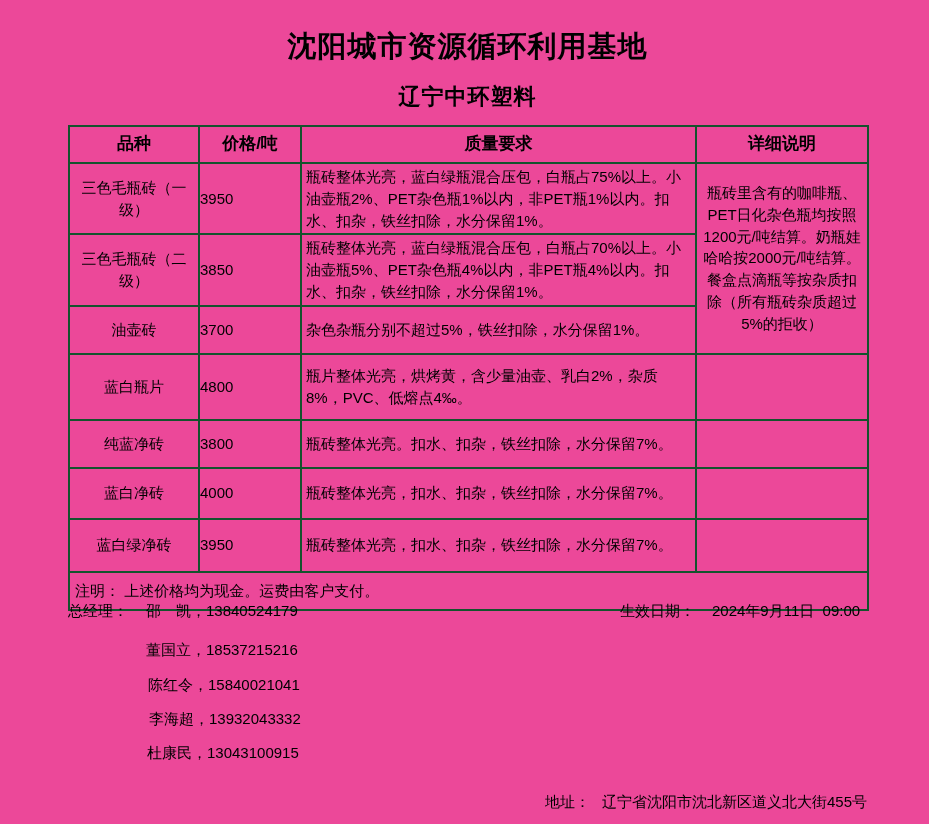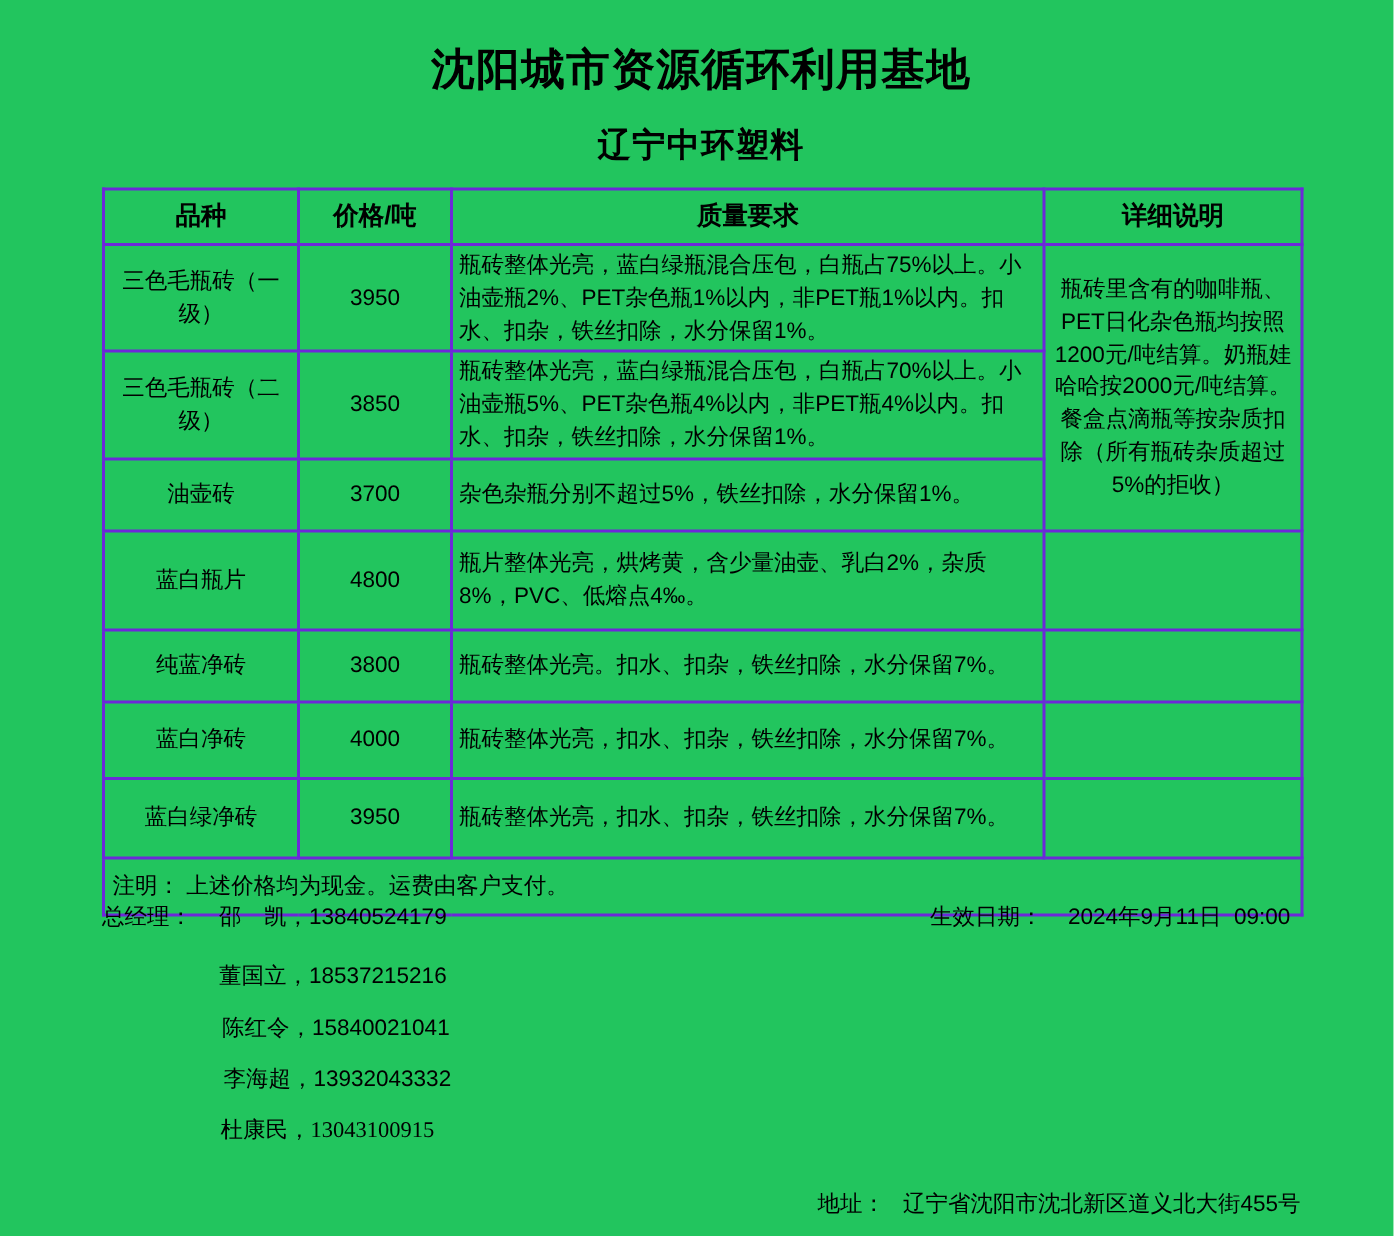--- a/index.html
+++ b/index.html
@@ -5,21 +5,21 @@
   * { margin: 0; padding: 0; box-sizing: border-box; }
   html, body { background: #ffffff; }
   body {
     font-family: "Liberation Sans", "DejaVu Sans", sans-serif;
     color: #000000;
   }
   .page {
     position: relative;
     width: 929px;
     height: 824px;
-    background: #22c55e;
+    background: #ec4899;
     overflow: hidden;
   }
   .title1 {
     position: absolute;
     top: 27px; left: 68px; width: 799px;
     text-align: center;
     font-size: 29px;
     font-weight: bold;
     letter-spacing: 1px;
   }
@@ -32,33 +32,33 @@
     letter-spacing: 1px;
   }
   table.price-table {
     position: absolute;
     top: 125px; left: 68px;
     width: 799px;
     border-collapse: collapse;
     table-layout: fixed;
   }
   table.price-table th, table.price-table td {
-    border: 2px solid #6d28d9;
+    border: 2px solid #14532d;
     vertical-align: middle;
     font-size: 15px;
     line-height: 1.45;
   }
   table.price-table th {
     font-size: 17px;
     font-weight: bold;
     text-align: center;
     height: 37px;
   }
   td.variety { text-align: center; font-size: 14px; padding: 0 1px; }
-  td.price   { text-align: center; font-size: 15px; }
+  td.price   { text-align: left; font-size: 15px; }
   td.quality { text-align: left; padding: 2px 4px; }
   td.detail  {
     text-align: center;
     vertical-align: middle;
     padding: 2px 5px;
     line-height: 1.5;
   }
   td.note-cell {
     text-align: left;
     padding: 2px 5px;
@@ -71,21 +71,21 @@
   tr.h48 td { height: 48px; }
   tr.h51 td { height: 51px; margin-top: 12px; }
   tr.h47 td { height: 53px; }
 
   .footer-item { position: absolute; font-size: 15px; white-space: pre; }
   .lbl-manager   { top: 602px; left: 68px; }
   .contact-0     { top: 602px; left: 146px; }
   .contact-1     { top: 641px; left: 146px; }
   .contact-2     { top: 676px; left: 148px; text-align: right; }
   .contact-3     { top: 710px; left: 149px; text-align: center; }
-  .contact-4     { top: 744px; left: 147px; font-family: Liberation Serif, serif; }
+  .contact-4     { top: 744px; left: 147px; }
   .lbl-effective { top: 602px; left: 620px; }
   .val-effective { top: 602px; left: 712px; }
   .settlement    { top: 639px; right: 62px; }
   .address-line  { top: 776px; right: 62px; }
   .address-line .gap { display: inline-block; width: 12px; }
 </style>
 </head>
 <body>
 
 <div class="page">

